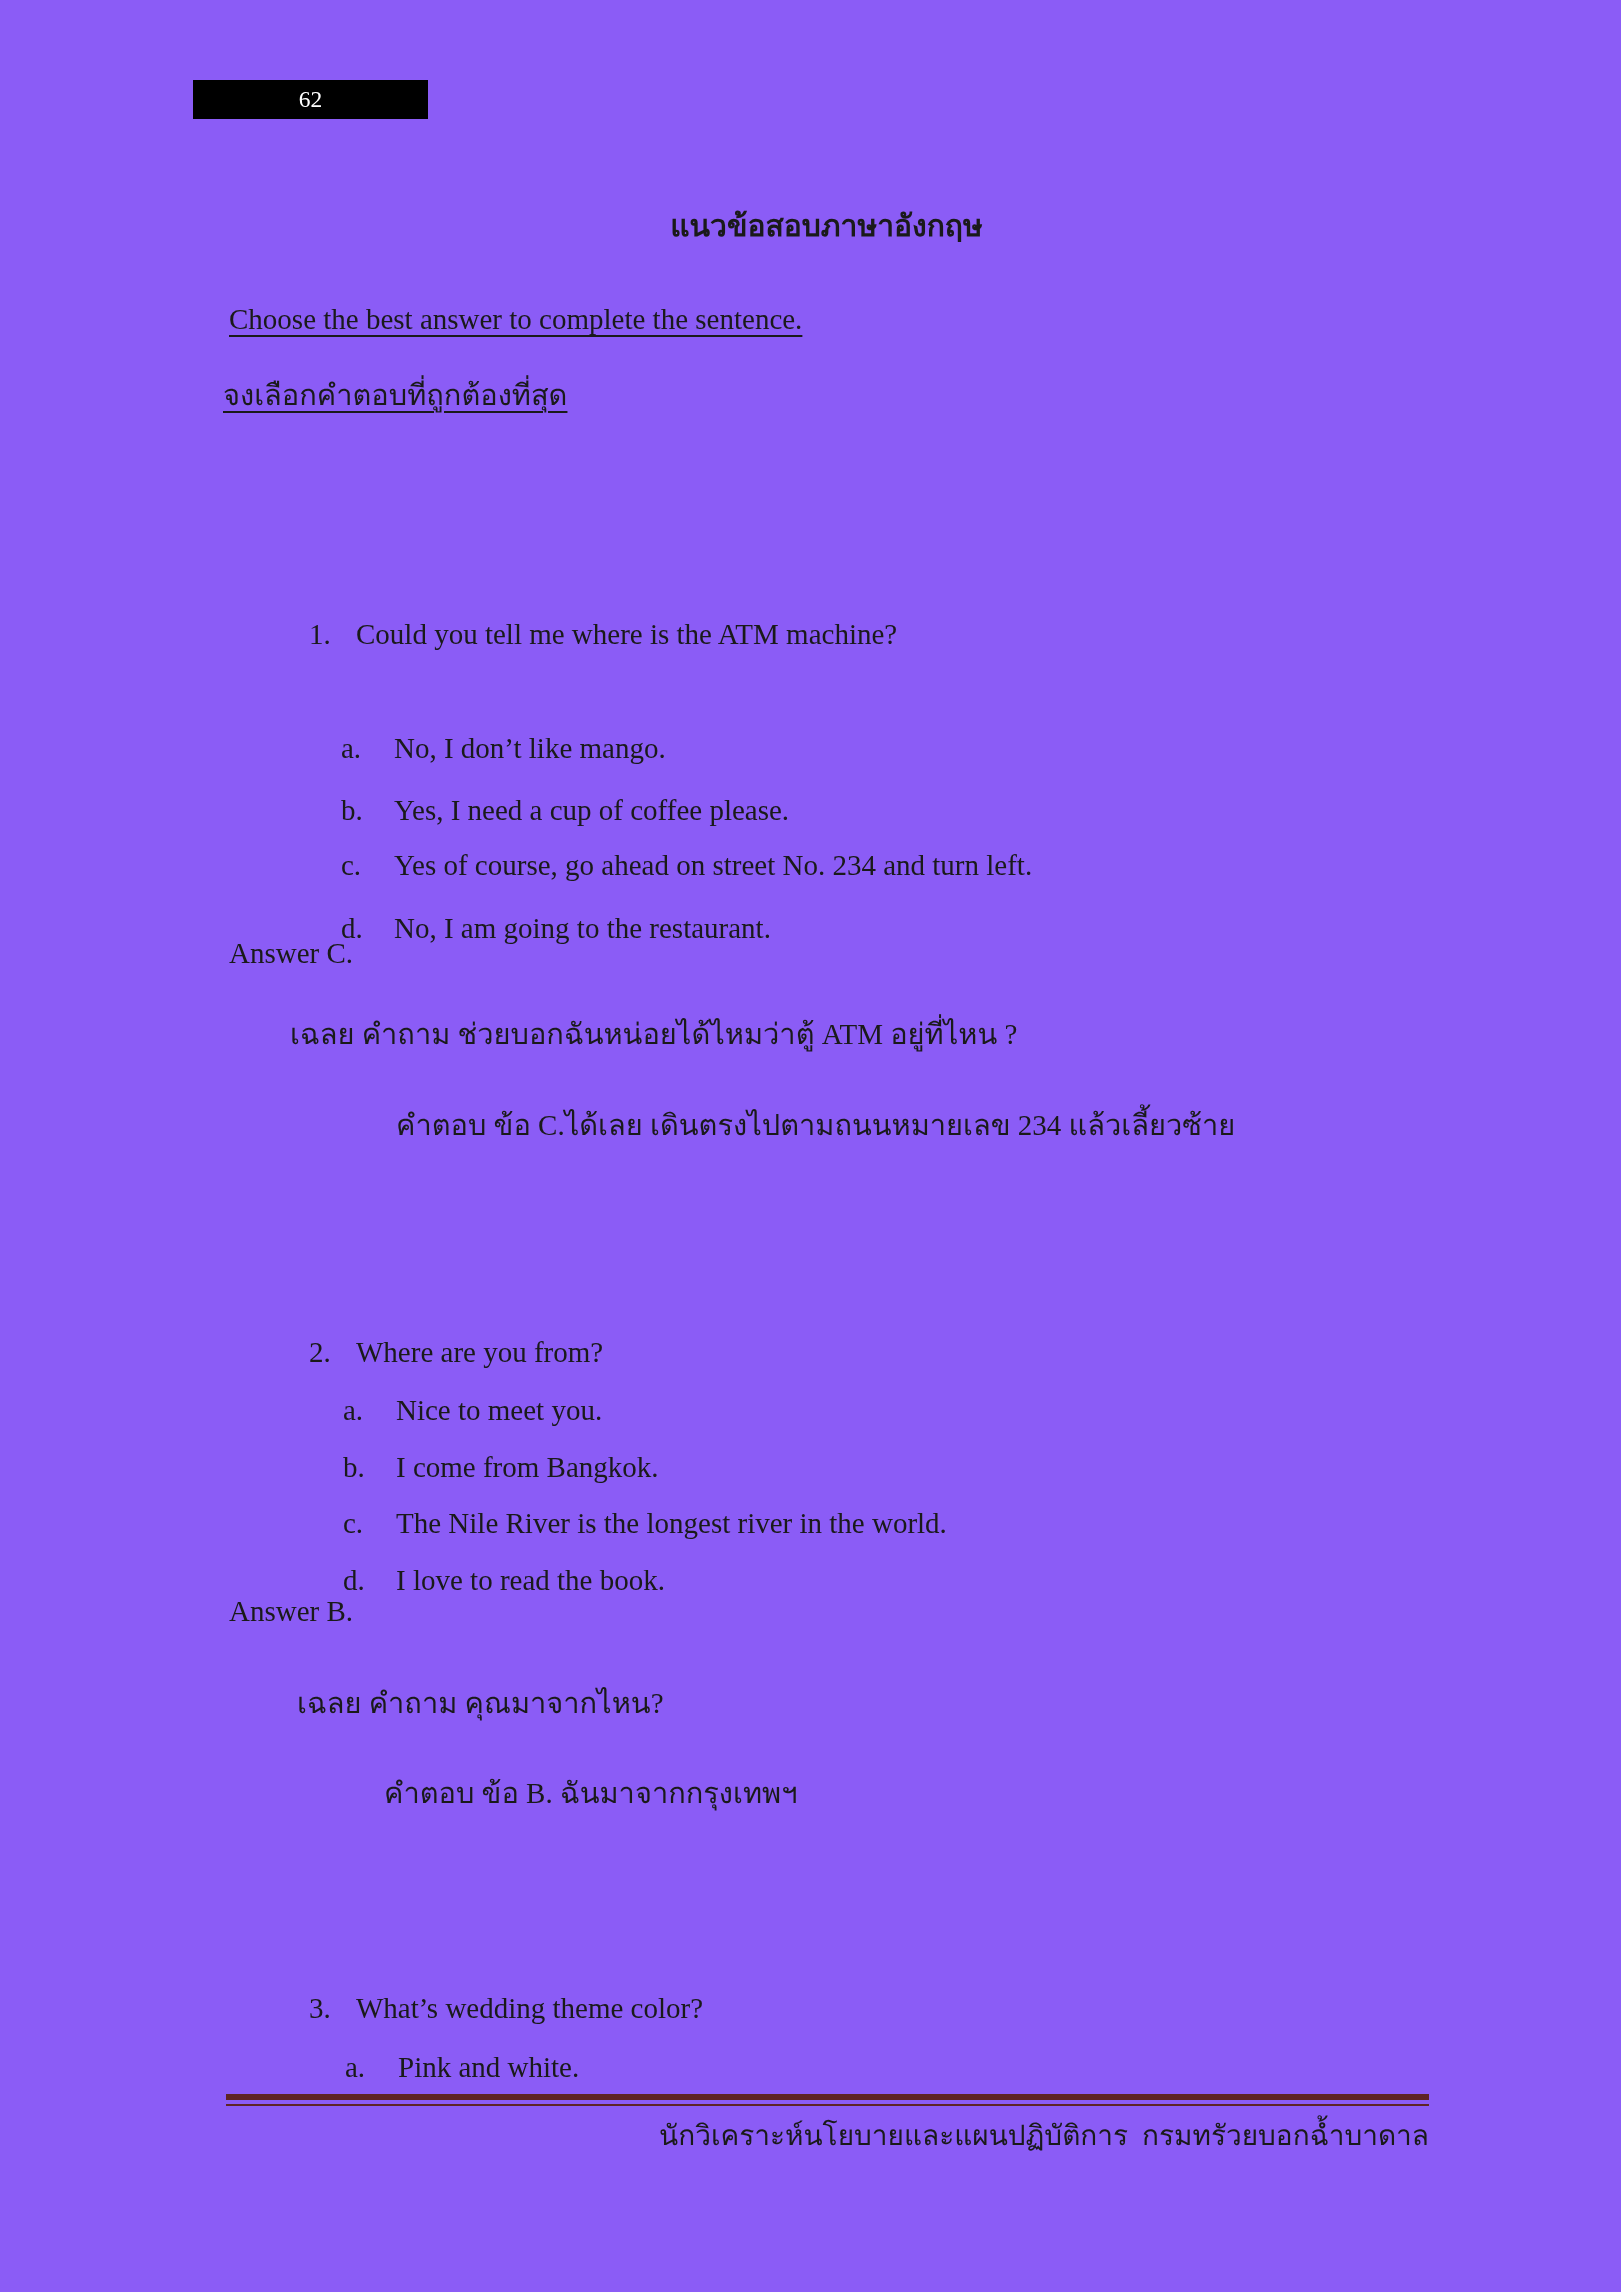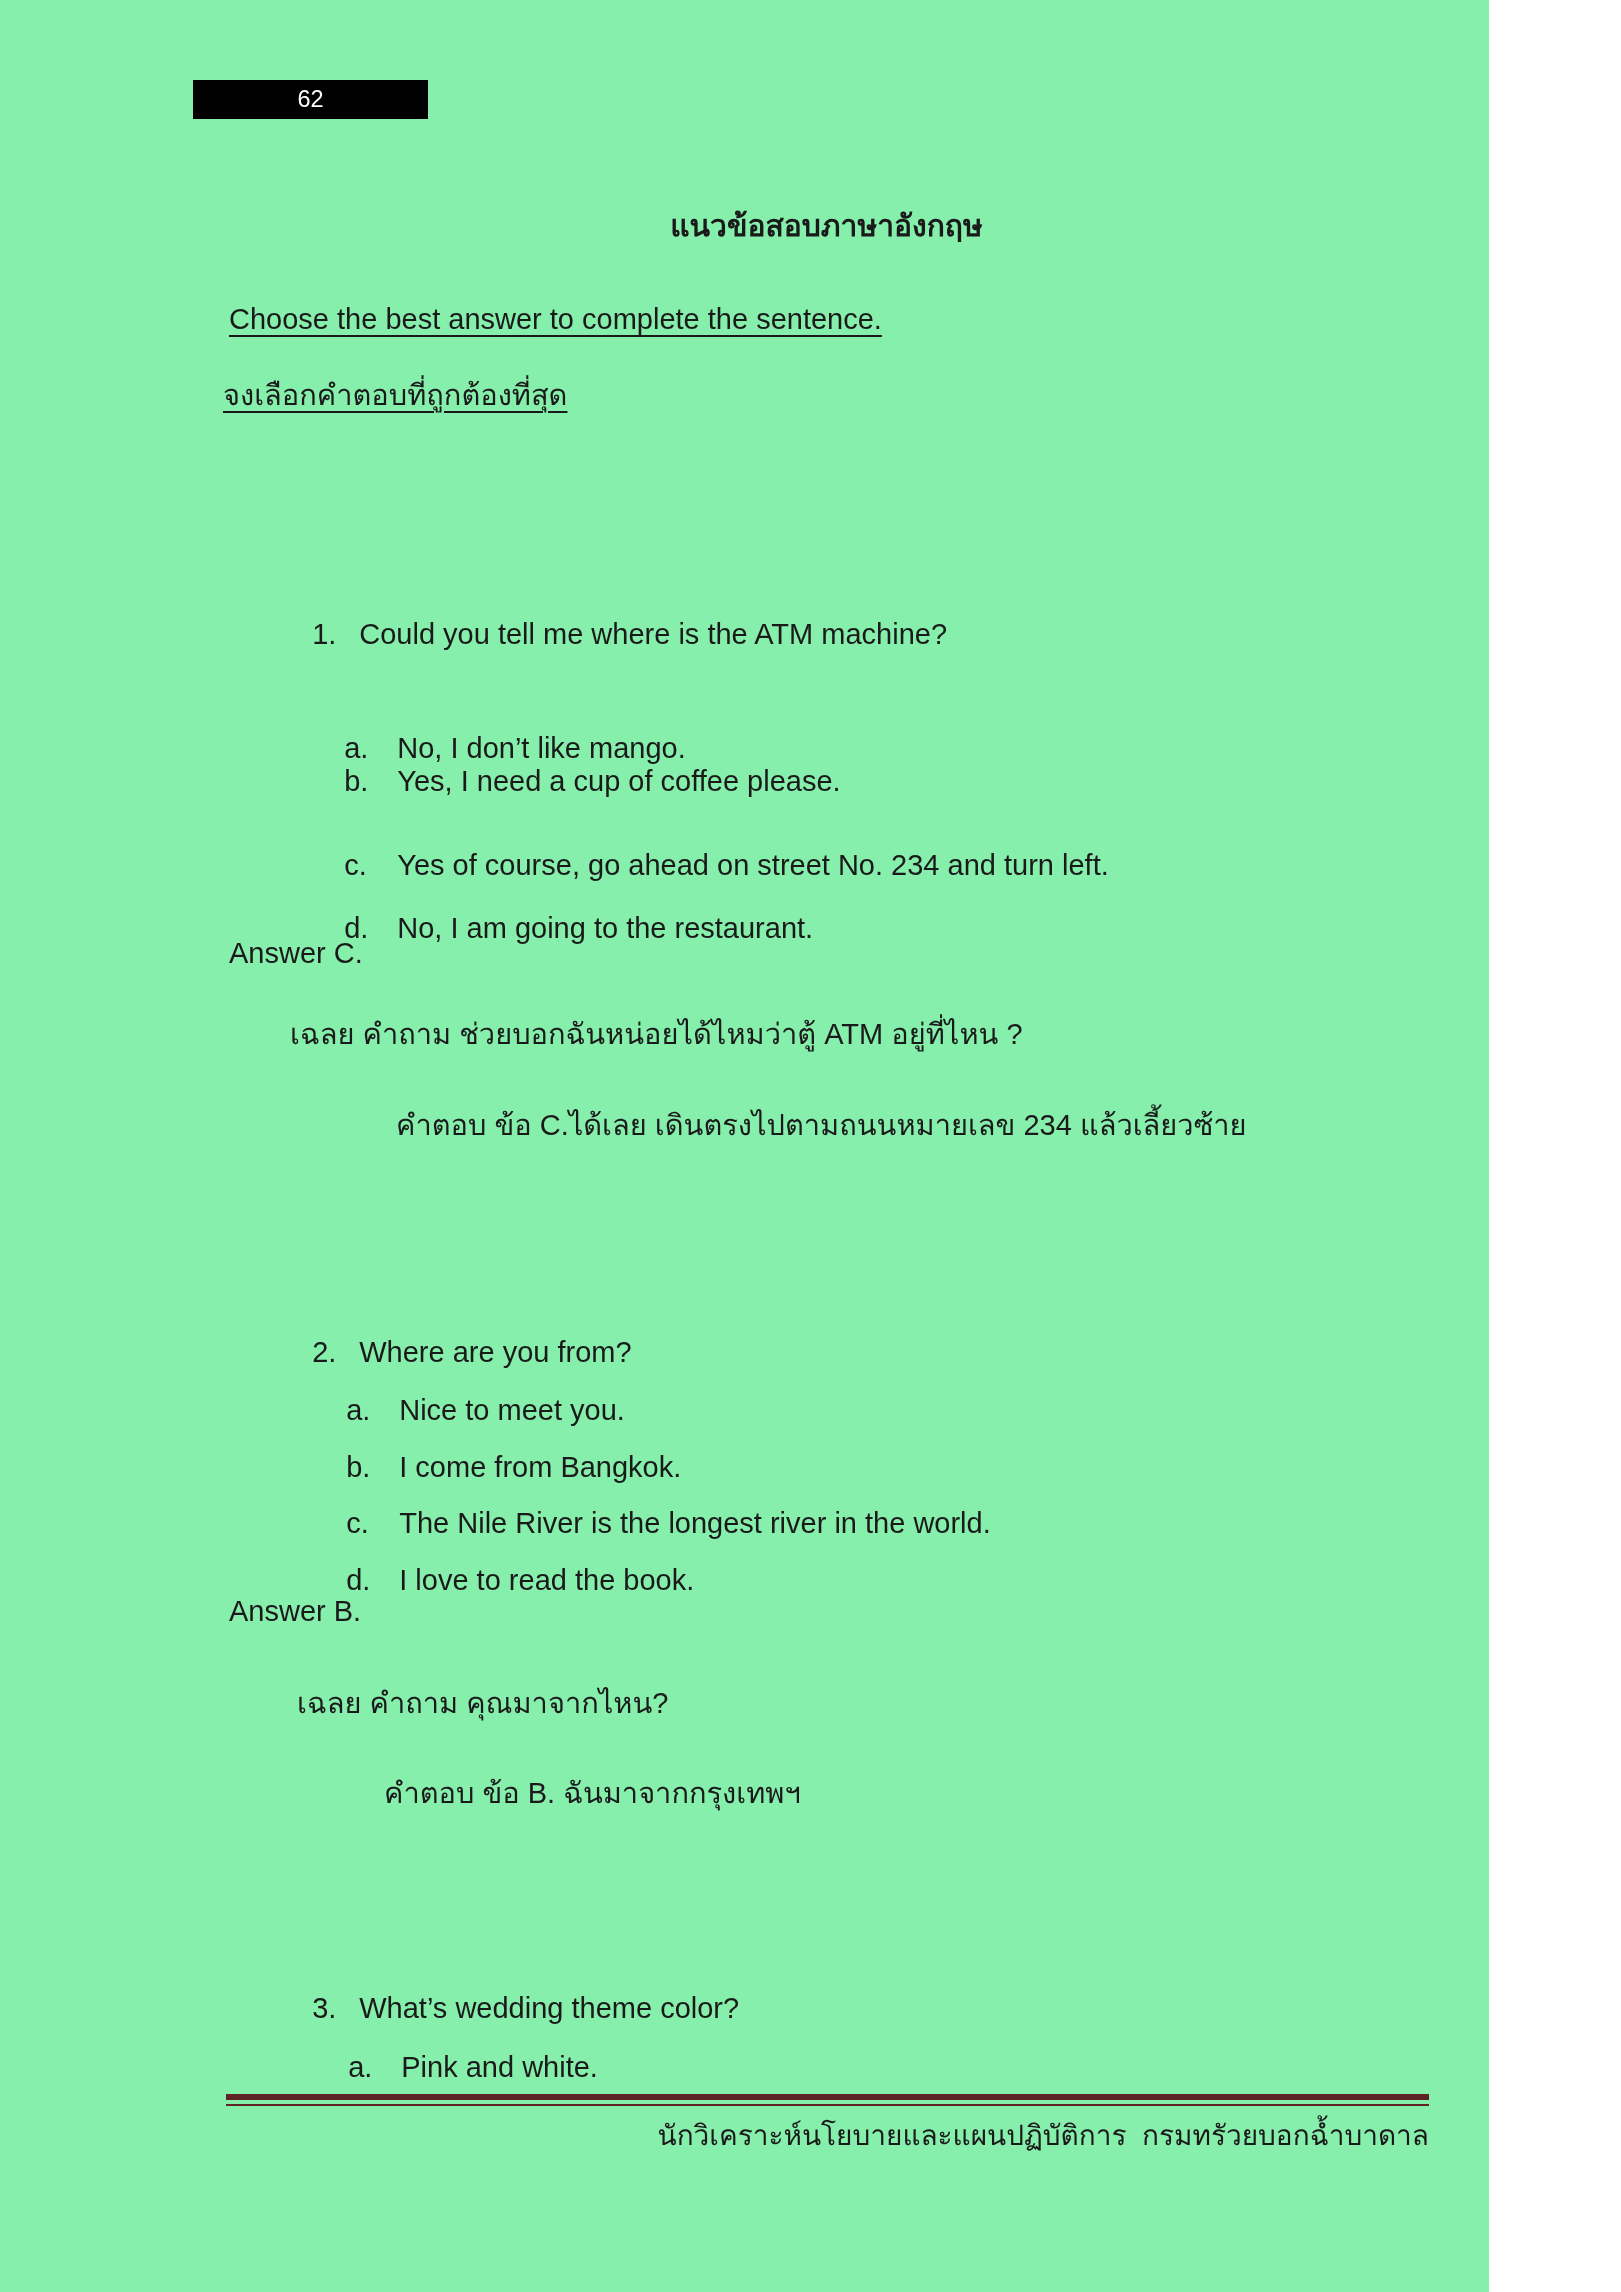--- a/index.html
+++ b/index.html
@@ -2,24 +2,24 @@
 <html><head>
 <meta charset="utf-8">
 <style>
   html, body {
     margin: 0;
     padding: 0;
     background: #ffffff;
   }
   .page {
     position: relative;
-    width: 1489px;
+    width: 1621px;
     height: 2293px;
-    background: #86efac;
-    font-family: Liberation Sans, sans-serif;
+    background: #8b5cf6;
+    font-family: Liberation Serif, serif;
     color: #1a1a1a;
     overflow: hidden;
   }
   .abs {
     position: absolute;
     white-space: pre;
     font-size: 29px;
     line-height: 35px;
   }
   .underline {
@@ -93,21 +93,21 @@
 
   <div class="abs underline" style="left:223px; top:378px;">จงเลือกคำตอบที่ถูกต้องที่สุด</div>
 
   <div class="abs" style="left:280px; top:582px;">
     <span class="qnum">1.</span><span>Could you tell me where is the ATM machine?</span>
   </div>
 
   <div class="abs" style="left:312px; top:696px;">
     <span class="olet">a.</span><span>No, I don’t like mango.</span>
   </div>
-  <div class="abs" style="left:312px; top:729px;">
+  <div class="abs" style="left:312px; top:758px;">
     <span class="olet">b.</span><span>Yes, I need a cup of coffee please.</span>
   </div>
   <div class="abs" style="left:312px; top:813px;">
     <span class="olet">c.</span><span>Yes of course, go ahead on street No. 234 and turn left.</span>
   </div>
   <div class="abs" style="left:312px; top:876px;">
     <span class="olet">d.</span><span>No, I am going to the restaurant.</span>
   </div>
 
   <div class="abs" style="left:229px; top:936px;">Answer C.</div>

